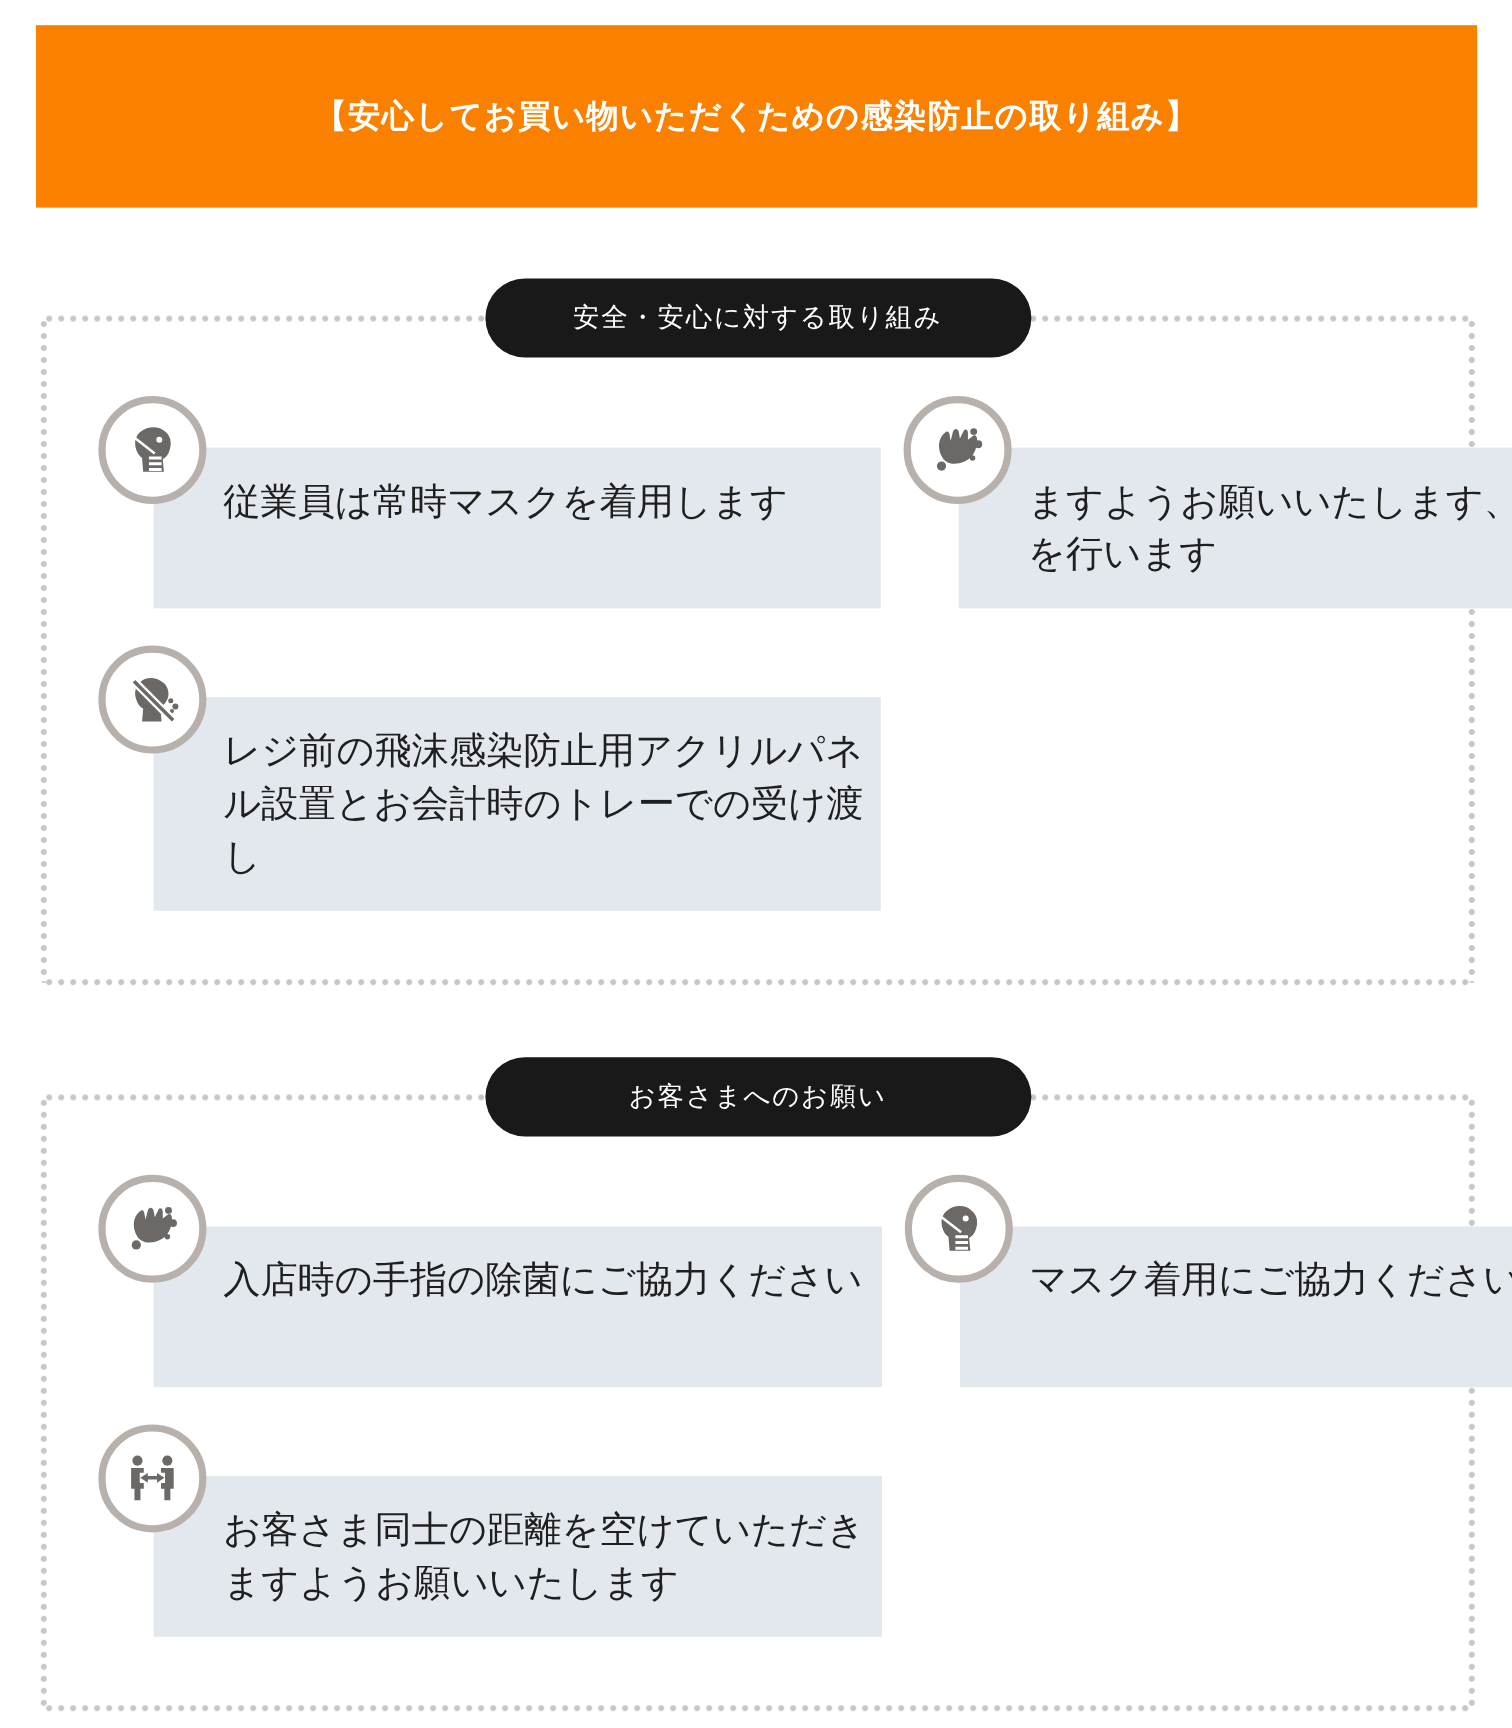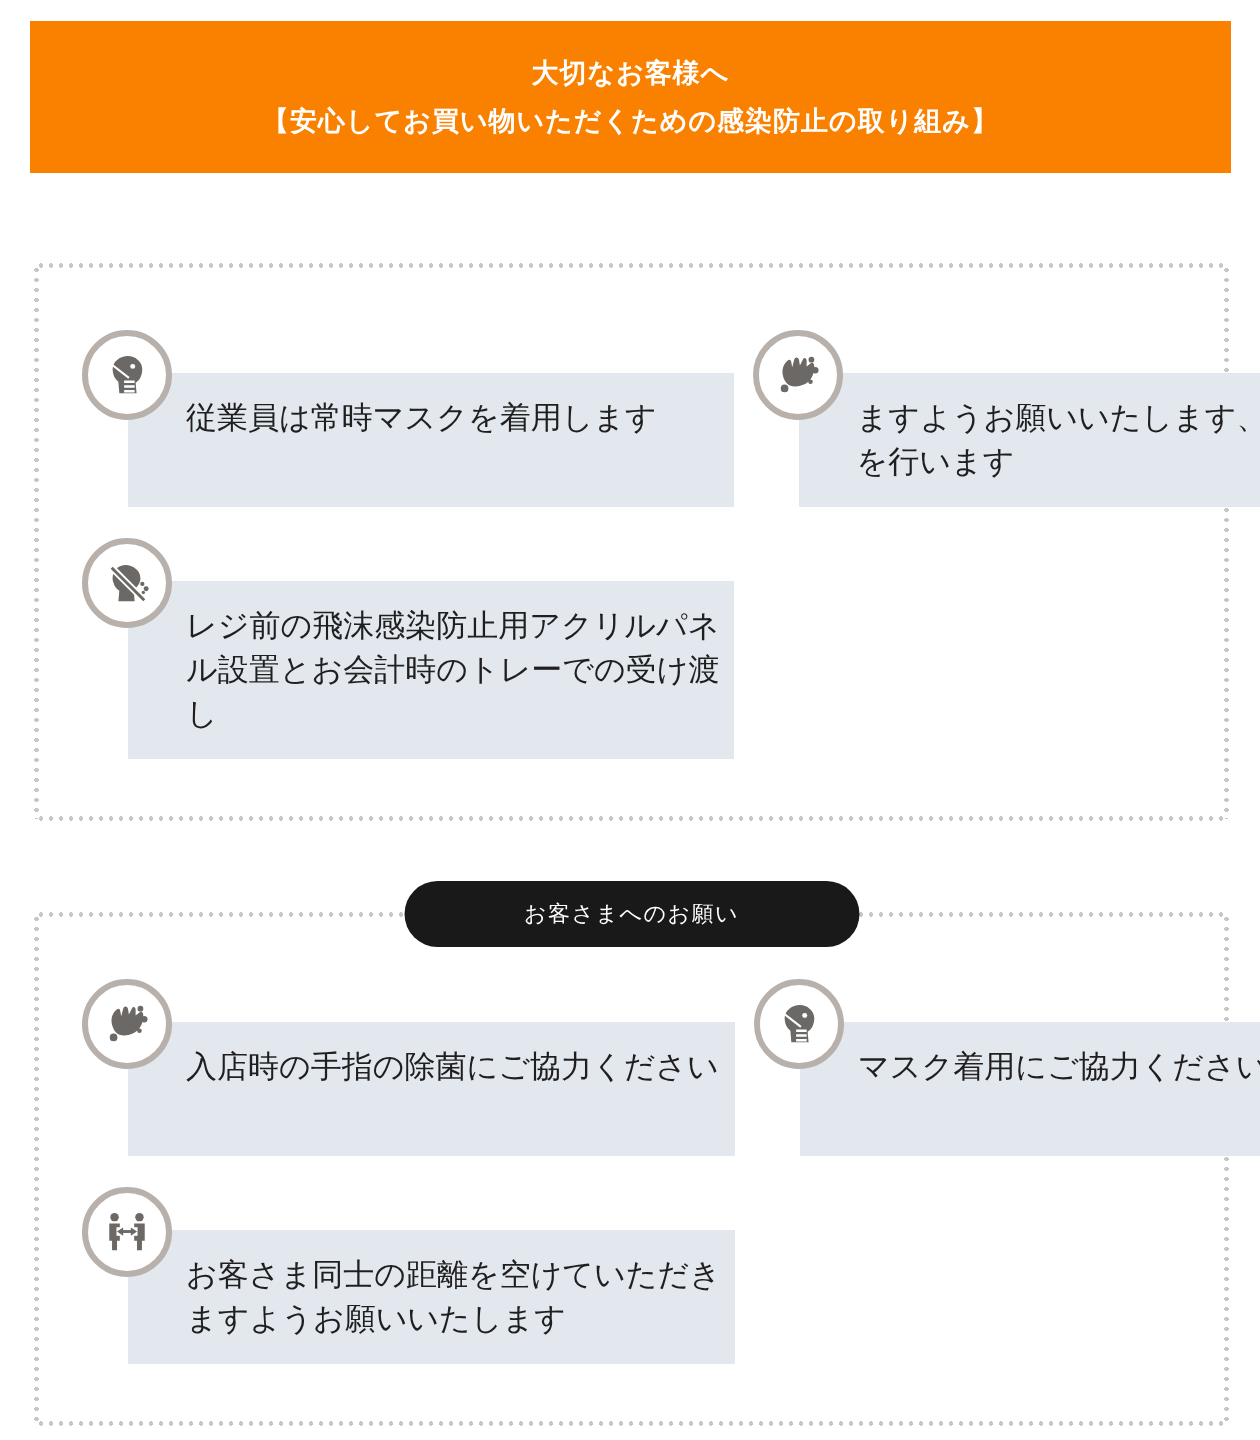--- a/index.html
+++ b/index.html
@@ -100,30 +100,32 @@
     z-index:1;
   }
   .icon-circle svg{display:block;}
 </style>
 </head>
 <body>
 
 <div class="page">
 
   <header class="banner">
-    <div class="banner-line">大切なお客様へ</div>
     <div class="banner-line">【安心してお買い物いただくための感染防止の取り組み】</div>
   </header>
 
   <section class="panel first">
     <div class="edge edge-t"></div>
     <div class="edge edge-b"></div>
     <div class="edge edge-l"></div>
     <div class="edge edge-r"></div>
 
+    <div class="badge">
+      <span>安全・安心に対する取り組み</span>
+    </div>
 
     <div class="grid">
 
       <div class="item">
         <span class="icon-circle">
           <svg width="46" height="46" viewBox="0 0 48 48">
             <path fill="#6b6865" d="M14 8 C20 3 30 3 35 8 C40 12 41 18 39 24 C38 28 36 30 33 32 L34 43 L16 43 L15 31 C11 28 9 23 9 18 C9 14 11 10 14 8 Z"></path>
             <circle cx="30" cy="15" r="2.6" fill="#fff"></circle>
             <path d="M8 13 L26 27" stroke="#fff" stroke-width="2.2" fill="none"></path>
             <path d="M21 31 H32 M21 36 H32 M21 41 H32" stroke="#fff" stroke-width="2.6" fill="none"></path>

